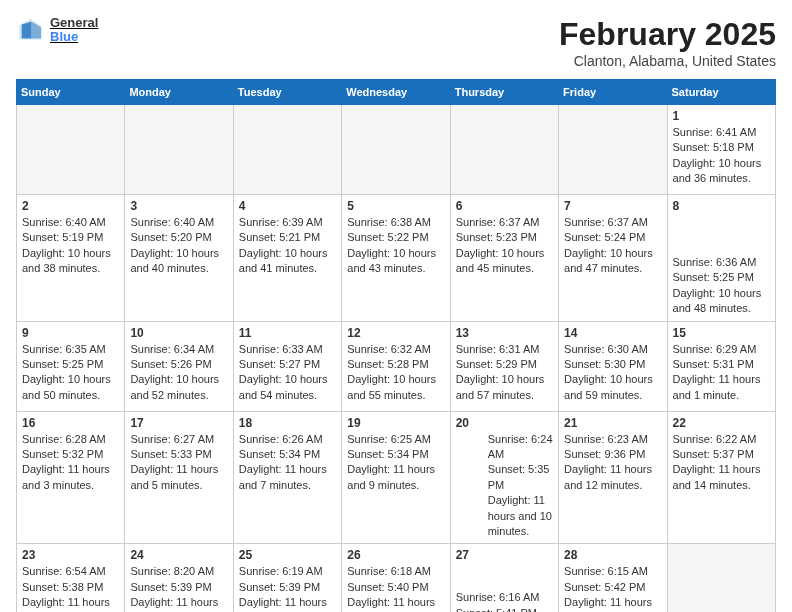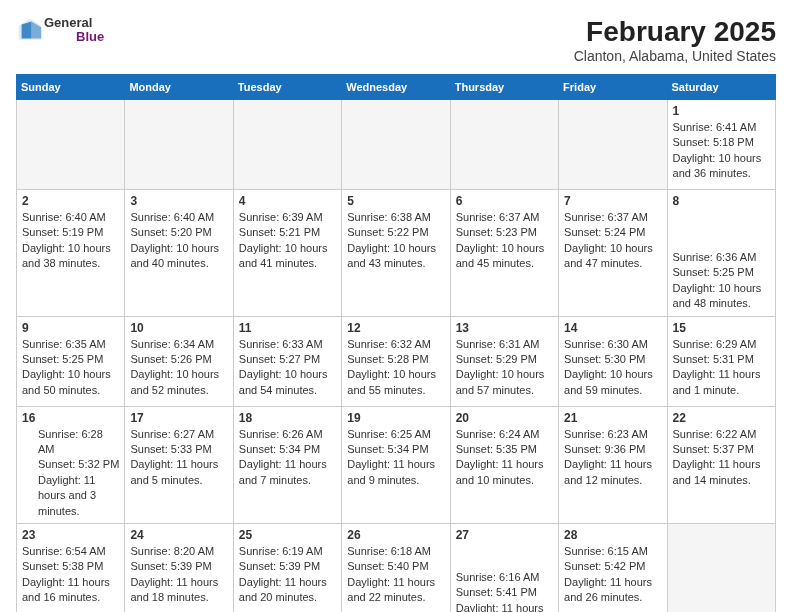--- a/index.html
+++ b/index.html
@@ -12,40 +12,41 @@
     }
     .header-area {
       display: flex;
       justify-content: space-between;
       align-items: flex-start;
       margin-bottom: 10px;
     }
     .logo {
       display: flex;
       align-items: center;
-      gap: 0;
+      gap: 6px;
+      text-decoration: underline;
     }
     .logo-text {
       display: flex;
       flex-direction: column;
       font-size: 13px;
       font-weight: bold;
       line-height: 1.1;
     }
     .logo-general { color: #333; }
-    .logo-blue { color: #701a75; margin-left: 32px; }
+    .logo-blue { color: #3b82f6; }
     .logo-icon {
       width: 28px;
       height: 28px;
     }
     .title-area {
       text-align: right;
     }
     .month-title {
-      font-size: 28px;
+      font-size: 32px;
       font-weight: bold;
       color: #222;
     }
     .location {
       font-size: 14px;
       color: #444;
     }
     .calendar {
       width: 100%;
       border-collapse: collapse;
@@ -220,21 +221,21 @@
         <td>
           <span class="day-number">15</span>
           <div class="day-info" style="white-space: pre-line;">Sunrise: 6:29 AM
 Sunset: 5:31 PM
 Daylight: 11 hours and 1 minute.</div>
         </td>
       </tr>
       <tr class="week-row">
         <td>
           <span class="day-number">16</span>
-          <div class="day-info" style="white-space: pre-line; margin-left: 16px;">Sunrise: 6:28 AM
+          <div class="day-info" style="white-space: pre-line;">Sunrise: 6:28 AM
 Sunset: 5:32 PM
 Daylight: 11 hours and 3 minutes.</div>
         </td>
         <td>
           <span class="day-number">17</span>
           <div class="day-info" style="white-space: pre-line;">Sunrise: 6:27 AM
 Sunset: 5:33 PM
 Daylight: 11 hours and 5 minutes.</div>
         </td>
         <td>
@@ -244,21 +245,21 @@
 Daylight: 11 hours and 7 minutes.</div>
         </td>
         <td>
           <span class="day-number">19</span>
           <div class="day-info" style="white-space: pre-line;">Sunrise: 6:25 AM
 Sunset: 5:34 PM
 Daylight: 11 hours and 9 minutes.</div>
         </td>
         <td>
           <span class="day-number">20</span>
-          <div class="day-info" style="white-space: pre-line;">Sunrise: 6:24 AM
+          <div class="day-info" style="white-space: pre-line; margin-left: 32px;">Sunrise: 6:24 AM
 Sunset: 5:35 PM
 Daylight: 11 hours and 10 minutes.</div>
         </td>
         <td>
           <span class="day-number">21</span>
           <div class="day-info" style="white-space: pre-line;">Sunrise: 6:23 AM
 Sunset: 9:36 PM
 Daylight: 11 hours and 12 minutes.</div>
         </td>
         <td>

